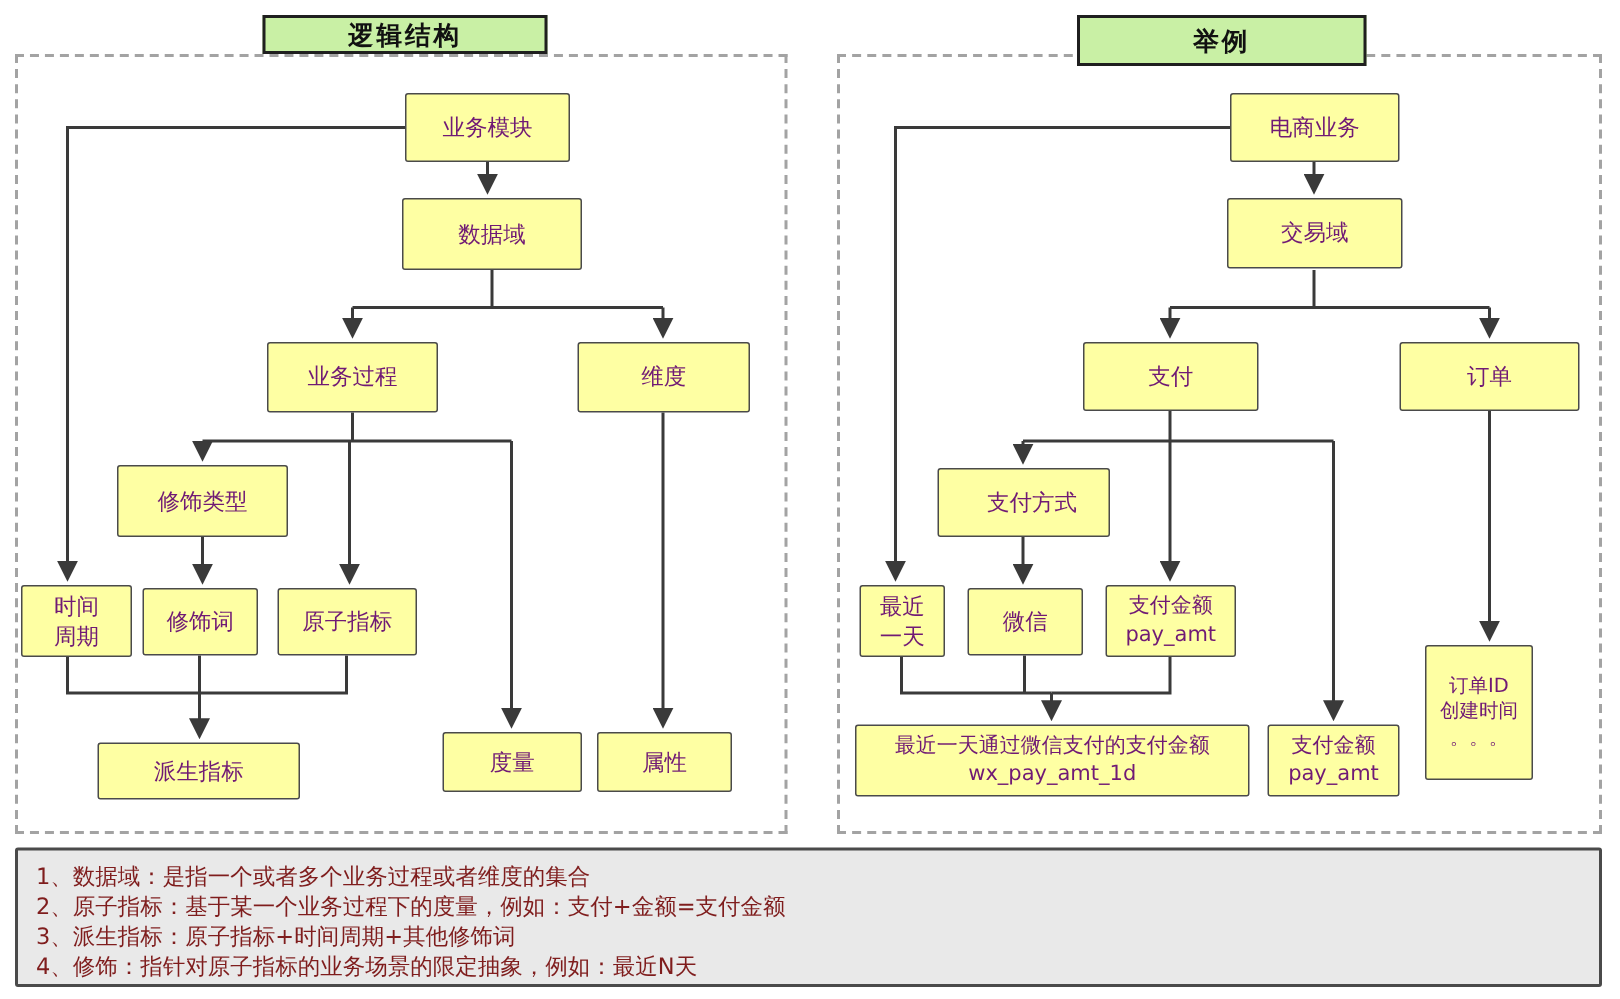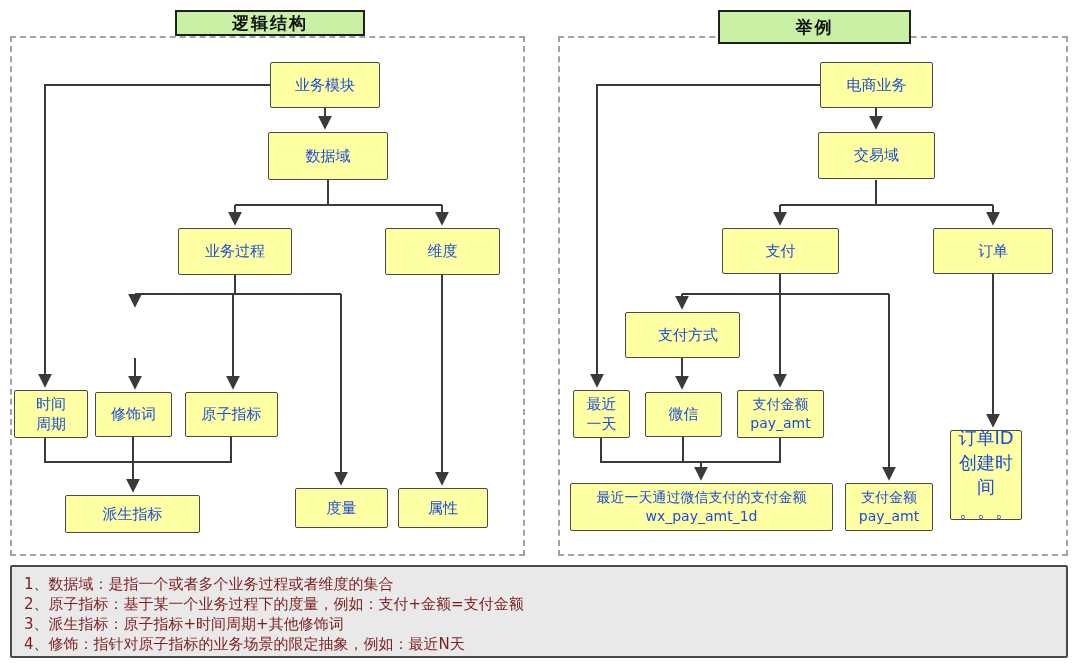--- a/index.html
+++ b/index.html
@@ -14,21 +14,21 @@
   }
   .title-box {
     position: absolute; background: #c9f0a5; border: 2px solid #1f1f1f;
     display: flex; align-items: center; justify-content: center;
     font-weight: bold; font-size: 17px; color: #111; letter-spacing: 2px;
     box-sizing: border-box; z-index: 3;
   }
   .node {
     position: absolute; background: #feffa3; border: 1.5px solid #4a4a4a;
     display: flex; align-items: center; justify-content: center;
-    text-align: center; white-space: pre-line; font-size: 15px; color: #1d4ed8;
+    text-align: center; white-space: pre-line; font-size: 15px; color: #701a75;
     line-height: 1.35; border-radius: 2px; box-sizing: border-box; z-index: 2;
   }
   .edges {
     position: absolute; left: 0; top: 0; width: 1080px; height: 666px;
     z-index: 1; pointer-events: none;
   }
   .edges polyline { fill: none; stroke: #3a3a3a; stroke-width: 2; }
   .notes {
     position: absolute; left: 10px; top: 565px; width: 1058px; height: 93px;
     background: #e9e9e9; border: 2px solid #4a4a4a; box-sizing: border-box;
@@ -89,20 +89,21 @@
     </g>
   </svg>
 
   <div class="title-box" style="left:175px; top:10px; width:190px; height:26px;">逻辑结构</div>
   <div class="title-box" style="left:718px; top:10px; width:193px; height:34px;">举例</div>
 
   <div class="node" style="left:270px; top:62px; width:110px; height:46px;">业务模块</div>
   <div class="node" style="left:268px; top:132px; width:120px; height:48px;">数据域</div>
   <div class="node" style="left:178px; top:228px; width:114px; height:47px;">业务过程</div>
   <div class="node" style="left:385px; top:228px; width:115px; height:47px;">维度</div>
+  <div class="node" style="left:78px; top:310px; width:114px; height:48px;">修饰类型</div>
   <div class="node" style="left:14px; top:390px; width:74px; height:48px;">时间
 周期</div>
   <div class="node" style="left:95px; top:392px; width:77px; height:45px;">修饰词</div>
   <div class="node" style="left:185px; top:392px; width:93px; height:45px;">原子指标</div>
   <div class="node" style="left:65px; top:495px; width:135px; height:38px;">派生指标</div>
   <div class="node" style="left:295px; top:488px; width:93px; height:40px;">度量</div>
   <div class="node" style="left:398px; top:488px; width:90px; height:40px;">属性</div>
 
   <div class="node" style="left:820px; top:62px; width:113px; height:46px;">电商业务</div>
   <div class="node" style="left:818px; top:132px; width:117px; height:47px;">交易域</div>
@@ -111,21 +112,21 @@
   <div class="node" style="left:625px; top:312px; width:115px; height:46px;padding-left:11px;">支付方式</div>
   <div class="node" style="left:573px; top:390px; width:57px; height:48px;">最近
 一天</div>
   <div class="node" style="left:645px; top:392px; width:77px; height:45px;">微信</div>
   <div class="node" style="left:737px; top:390px; width:87px; height:48px; font-size:14px;">支付金额
 pay_amt</div>
   <div class="node" style="left:570px; top:483px; width:263px; height:48px; font-size:14px;">最近一天通过微信支付的支付金额
 wx_pay_amt_1d</div>
   <div class="node" style="left:845px; top:483px; width:88px; height:48px; font-size:14px;">支付金额
 pay_amt</div>
-  <div class="node" style="left:950px; top:430px; width:72px; height:90px; font-size:18px;">订单ID
+  <div class="node" style="left:950px; top:430px; width:72px; height:90px; font-size:13px;">订单ID
 创建时间
 。。。</div>
 
   <div class="notes">
     <div class="note-line">1、数据域：是指一个或者多个业务过程或者维度的集合</div>
     <div class="note-line">2、原子指标：基于某一个业务过程下的度量，例如：支付+金额=支付金额</div>
     <div class="note-line">3、派生指标：原子指标+时间周期+其他修饰词</div>
     <div class="note-line">4、修饰：指针对原子指标的业务场景的限定抽象，例如：最近N天</div>
   </div>
 

